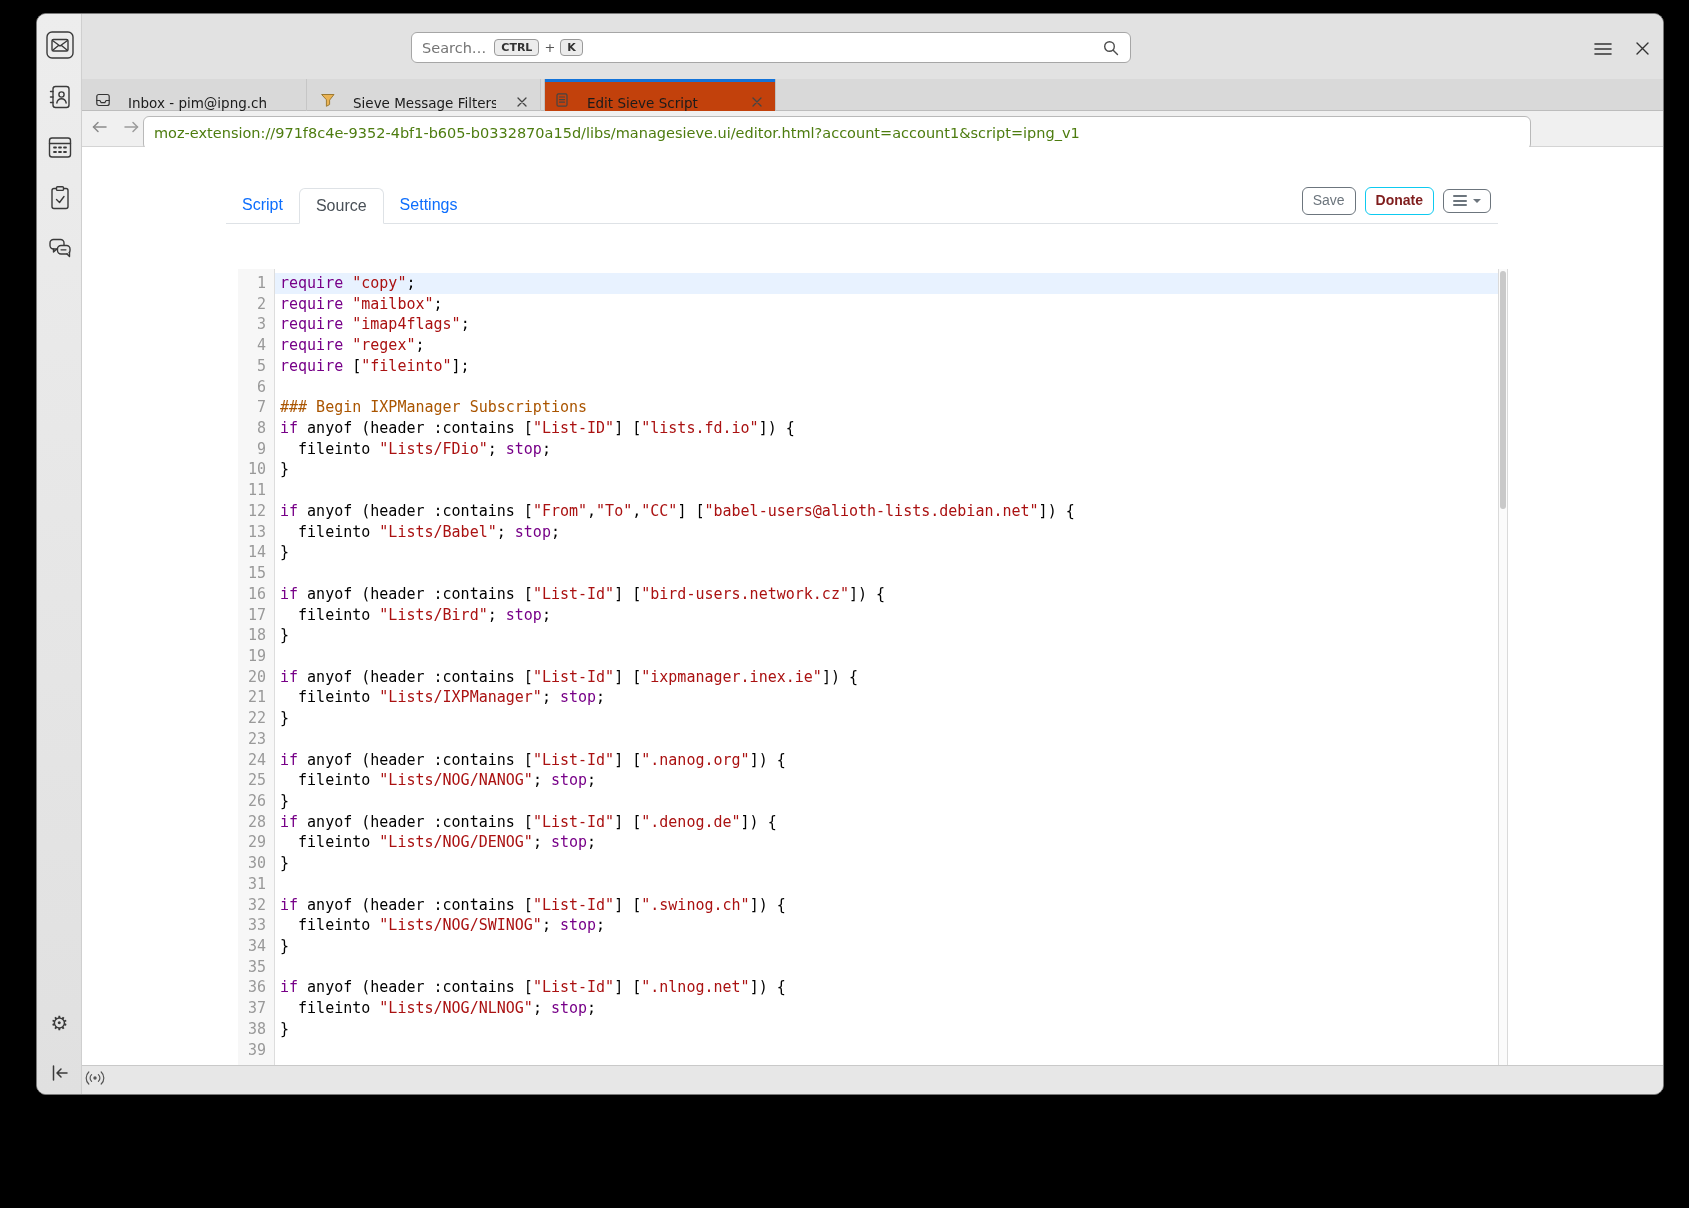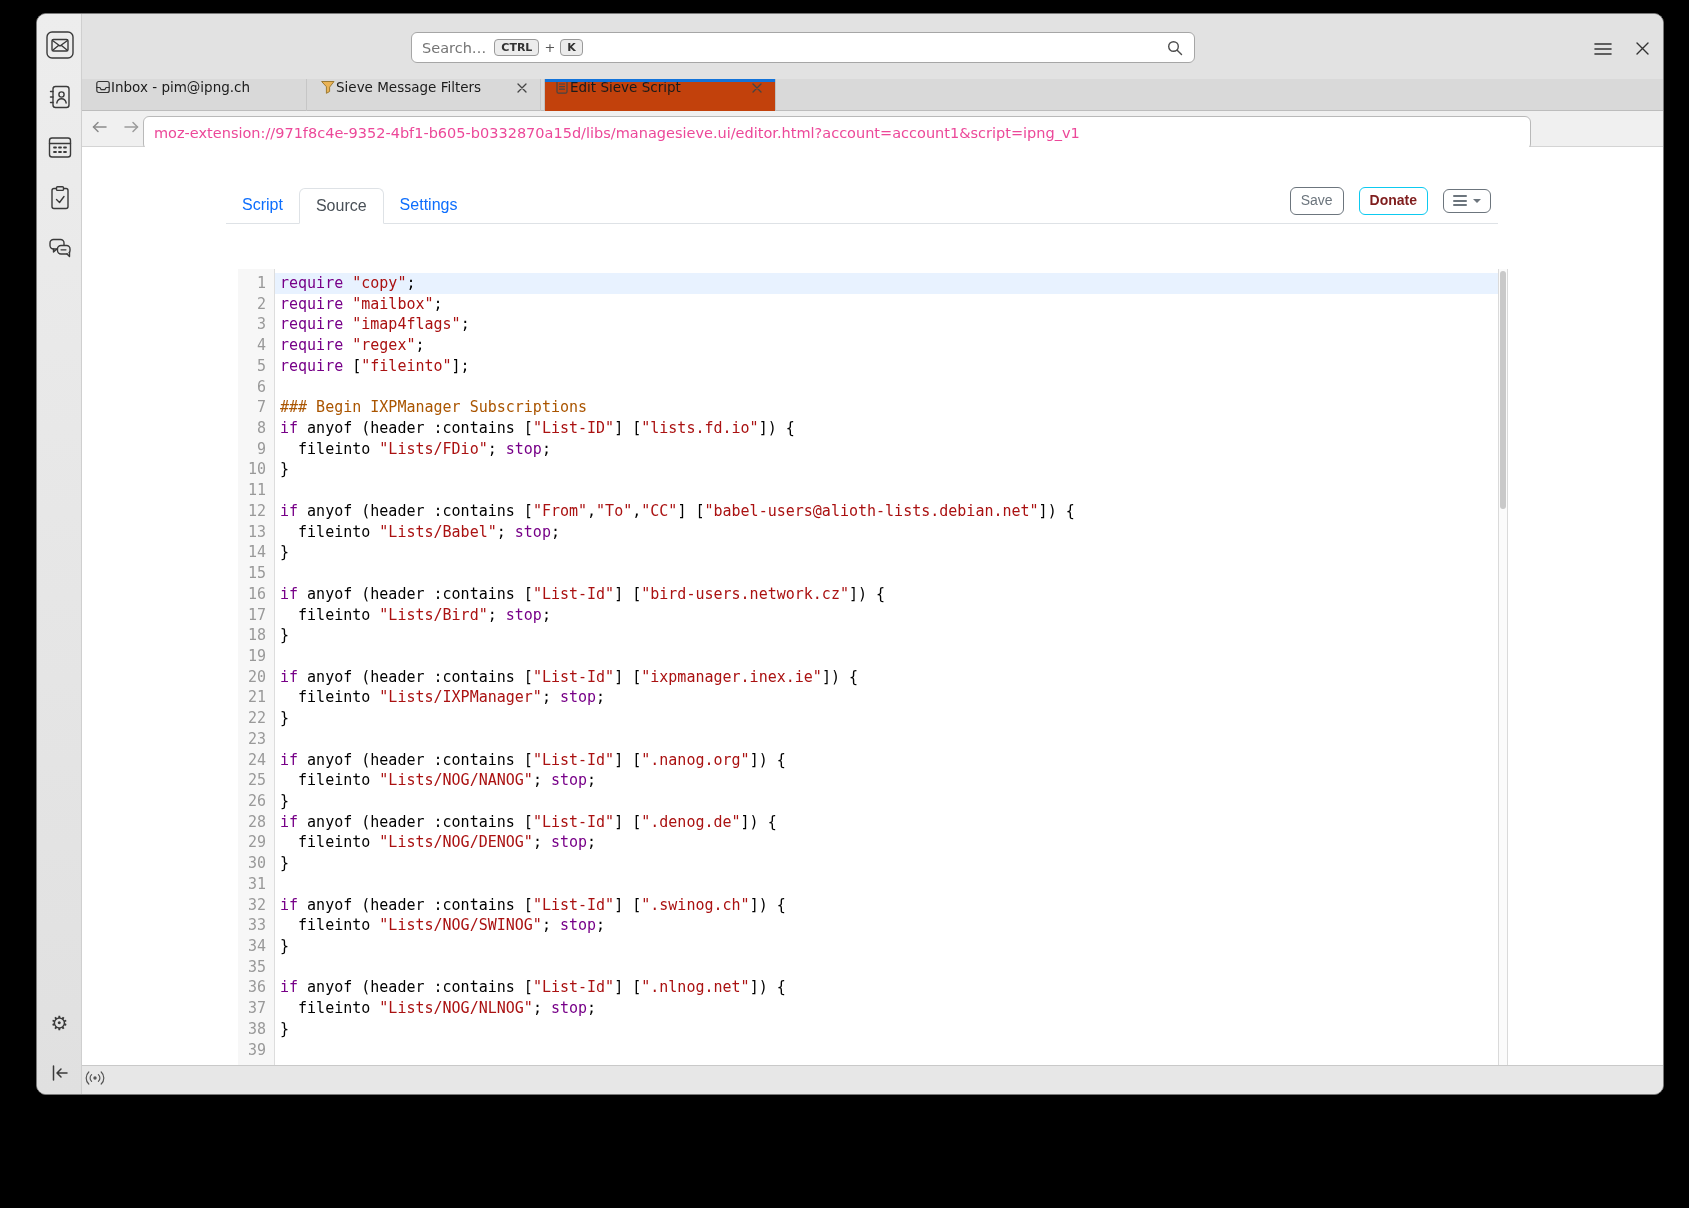--- a/index.html
+++ b/index.html
@@ -13,63 +13,63 @@
   .sidebar { position:absolute; left:0; top:0; width:45px; height:100%;
              background:linear-gradient(#ededed,#e0e0e0); border-right:1px solid #cfcfcf; }
   .space-btn { position:absolute; left:0; width:45px; height:32px; display:flex; align-items:center; justify-content:center; }
   .space-btn svg { display:block; }
 
   
   .main { position:absolute; left:45px; top:0; width:1583px; height:100%; }
 
   
   .titlebar { position:absolute; left:0; top:0; width:100%; height:65px; background:#e2e2e2; }
-  .searchbox { position:absolute; left:329px; top:18px; width:784px; height:31px; background:#fff;
+  .searchbox { position:absolute; left:329px; top:18px; width:720px; height:31px; background:#fff;
                border:1px solid #a6a6a6; border-radius:6px; display:flex; align-items:center; padding:0 10px; }
   .searchbox .ph { color:#757575; font-size:14.5px; }
   kbd.badge { display:inline-block; background:#ececec; border:1px solid #9a9a9a; border-radius:4px;
               color:#333; font-family:"DejaVu Sans","Liberation Sans",sans-serif; font-weight:bold;
               font-size:11px; padding:2px 6px; line-height:1; margin-left:8px; }
   kbd.badge.k { margin-left:0; }
   .plus { color:#555; font-size:13px; margin:0 5px; }
   .search-mag { position:absolute; right:10px; top:6px; }
   .win-btn { position:absolute; top:24px; width:24px; height:24px; display:flex; align-items:center; justify-content:center; }
   .win-menu { left:1509px; } .win-close { left:1548px; }
 
   
   .tabstrip { position:absolute; left:0; top:65px; width:100%; height:32px; background:#d9d9d9;
               border-bottom:1px solid #bdbdbd; }
-  .tab { position:absolute; top:0; height:32px; display:flex; align-items:flex-start; gap:0;
+  .tab { position:absolute; top:0; height:32px; display:flex; align-items:flex-end; gap:17px;
          padding:0 9px; font-size:13.5px; color:#1b1b1b; }
   .tab .t-label { white-space:nowrap; overflow:hidden; }
   .tab-1 { left:4px;  width:221px; border-right:1px solid #c6c6c6; }
   .tab-2 { left:229px; width:230px; border-right:1px solid #c6c6c6; }
   .tab-3 { left:462px; width:232px; background:#c2410c; border-left:1px solid #c0c0c0; border-right:1px solid #c0c0c0; }
   .tab-3::before { content:""; position:absolute; left:0; top:0; width:100%; height:3px; background:#1373d9; }
   .tab-close { margin-left:auto; width:18px; height:18px; display:flex; align-items:center; justify-content:center; border-radius:3px; }
 
   
   .urlrow { position:absolute; left:0; top:97px; width:100%; height:36px; background:#f0f0f0; border-bottom:1px solid #d4d4d4; }
   .nav-arrow { position:absolute; top:8px; width:22px; height:20px; display:flex; align-items:center; justify-content:center; }
   .nav-back { left:6px; } .nav-fwd { left:39px; }
   .urlfield { position:absolute; left:61px; top:5px; width:1388px; height:26px; background:#fff;
               border:1px solid #b9b9b9; border-radius:6px; display:flex; align-items:center;
-              padding:16px 10px; font-size:14.5px; color:#ec4899; white-space:nowrap; overflow:hidden; }
+              padding:16px 10px; font-size:14.5px; color:#4d7c0f; white-space:nowrap; overflow:hidden; }
 
   
   .content { position:absolute; left:0; top:133px; width:100%; height:920px; background:#fff;
              font-family:"Liberation Sans",sans-serif; }
   .container { position:absolute; left:144px; top:0; width:1272px; height:100%; }
 
   .navrow { position:absolute; left:0; top:40px; width:100%; height:37px; border-bottom:1px solid #dee2e6;
             display:flex; align-items:flex-start; }
   .nav-item { font-size:16px; padding:8px 16px; position:relative; top:1px; }
   .nav-link { color:#0d6efd; }
   .nav-item.active { color:#495057; background:#fff; border:1px solid #dee2e6; border-bottom-color:#fff; border-radius:6px 6px 0 0; }
-  .actions { margin-left:auto; display:flex; gap:15px; align-items:center; padding:0 7px 6px 0; }
+  .actions { margin-left:auto; display:flex; gap:9px; align-items:center; padding:0 7px 6px 0; }
   .btn { font-size:14px; line-height:1.4; padding:3px 10px; border-radius:6px; background:#fff;
          border:1px solid #6c757d; color:#6c757d; font-family:"Liberation Sans",sans-serif; }
   .btn-info { border-color:#0dcaf0; color:#7f1d1d;font-weight:bold; }
   .btn-dd { display:flex; align-items:center; gap:6px; padding:3px 9px; }
   .dd-lines { display:inline-block; width:14px; }
   .dd-lines i { display:block; height:2px; background:#6c757d; margin:2.5px 0; border-radius:1px; }
   .caret { width:0; height:0; border-left:4px solid transparent; border-right:4px solid transparent; border-top:4.5px solid #6c757d; }
 
   .toolbar { position:absolute; left:12px; top:84px; display:flex; gap:13px; }
   .btn-group { display:flex; }

